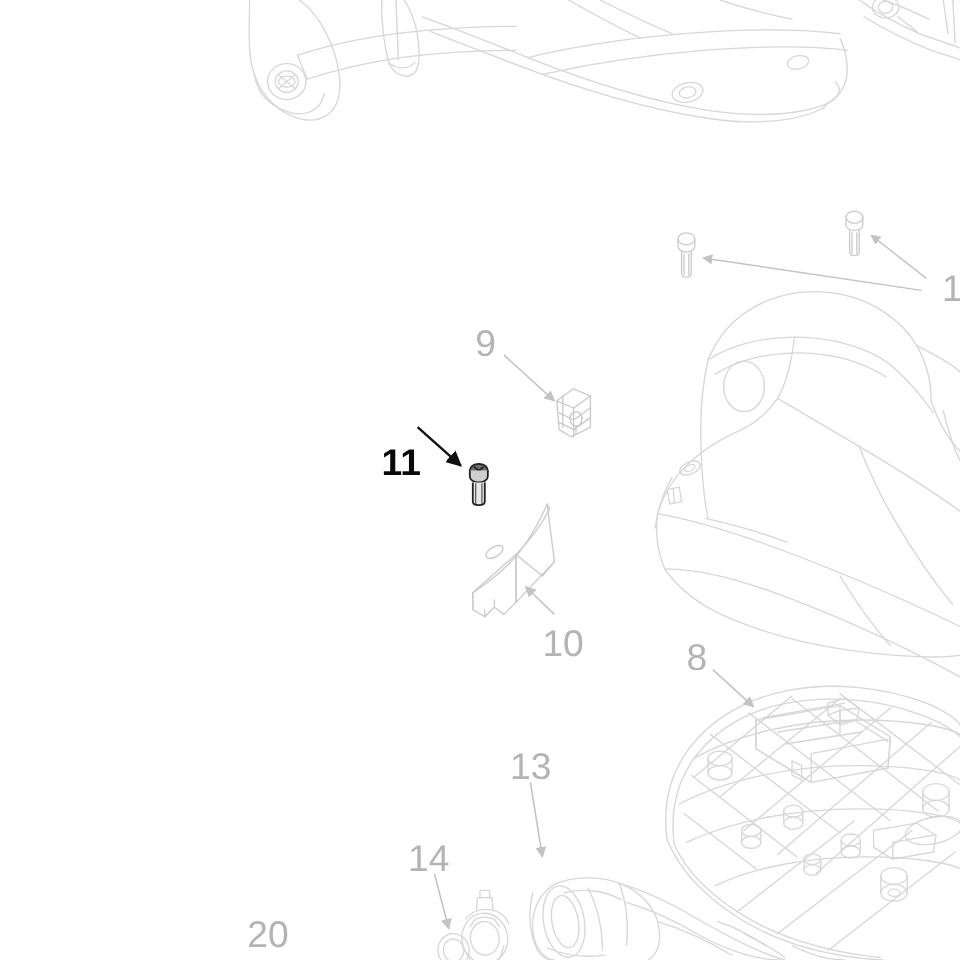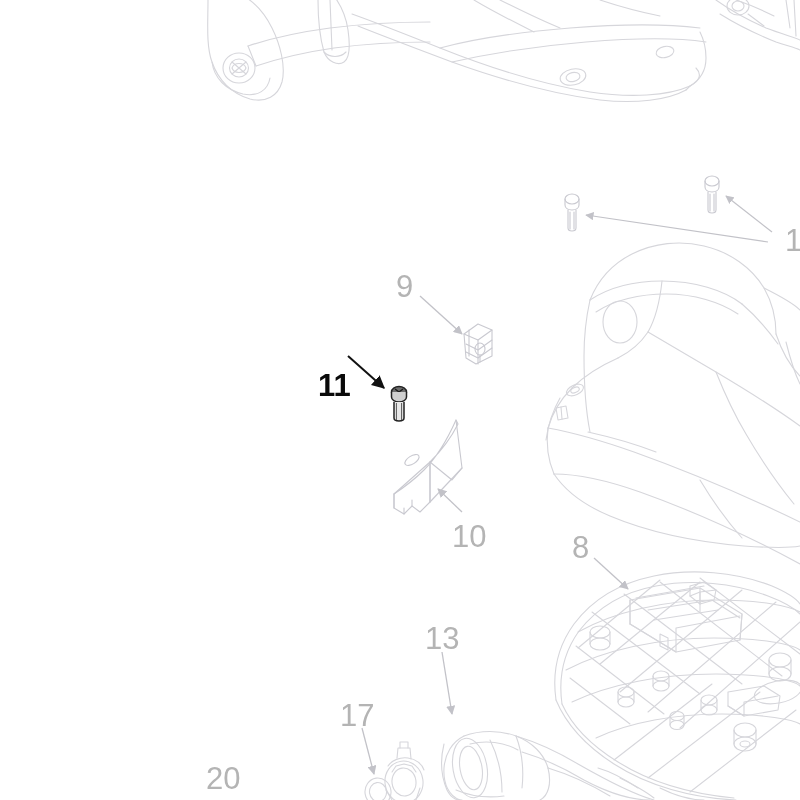--- a/index.html
+++ b/index.html
@@ -324,19 +324,19 @@
   <div class="callout-label dim" style="left:396px; top:271px;">9</div>
 
   <div class="callout-label active" style="left:318px; top:334px;margin-top:36px;">11</div>
 
   <div class="callout-label dim" style="left:452px; top:521px;text-align:center;">10</div>
 
   <div class="callout-label dim" style="left:572px; top:532px;">8</div>
 
   <div class="callout-label dim" style="left:425px; top:623px;">13</div>
 
-  <div class="callout-label dim" style="left:340px; top:700px;">17</div>
+  <div class="callout-label dim" style="left:340px; top:700px;">14</div>
 
   <div class="callout-label dim" style="left:206px; top:763px;">20</div>
 
   <div class="callout-label dim" style="left:785px; top:225px;">12</div>
 
 </div>
 
 </body></html>

